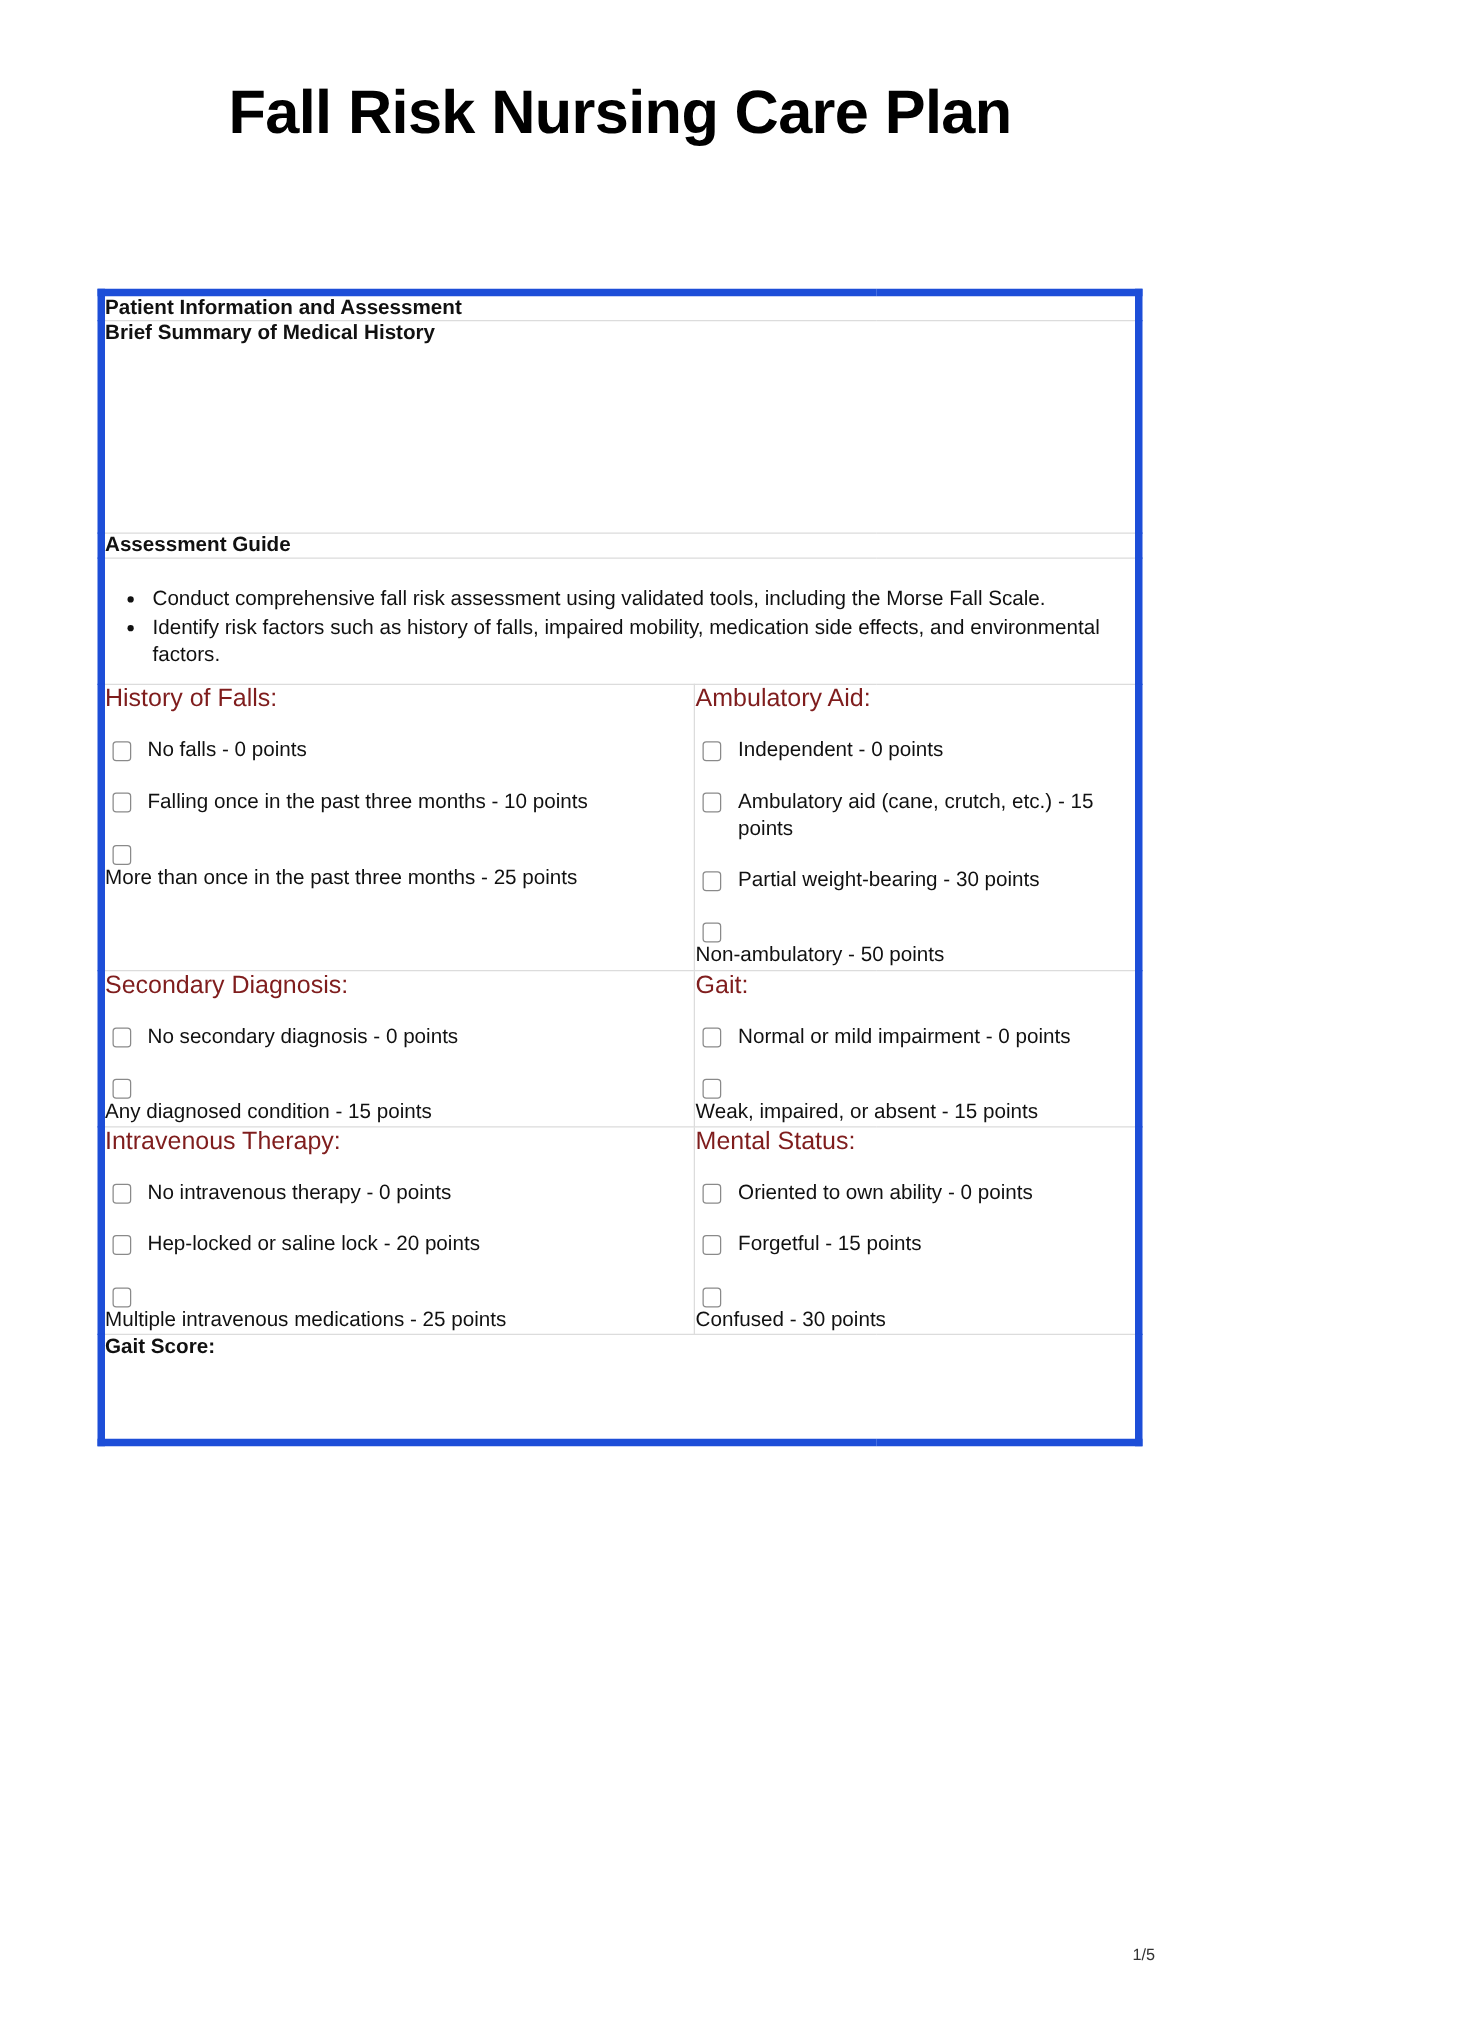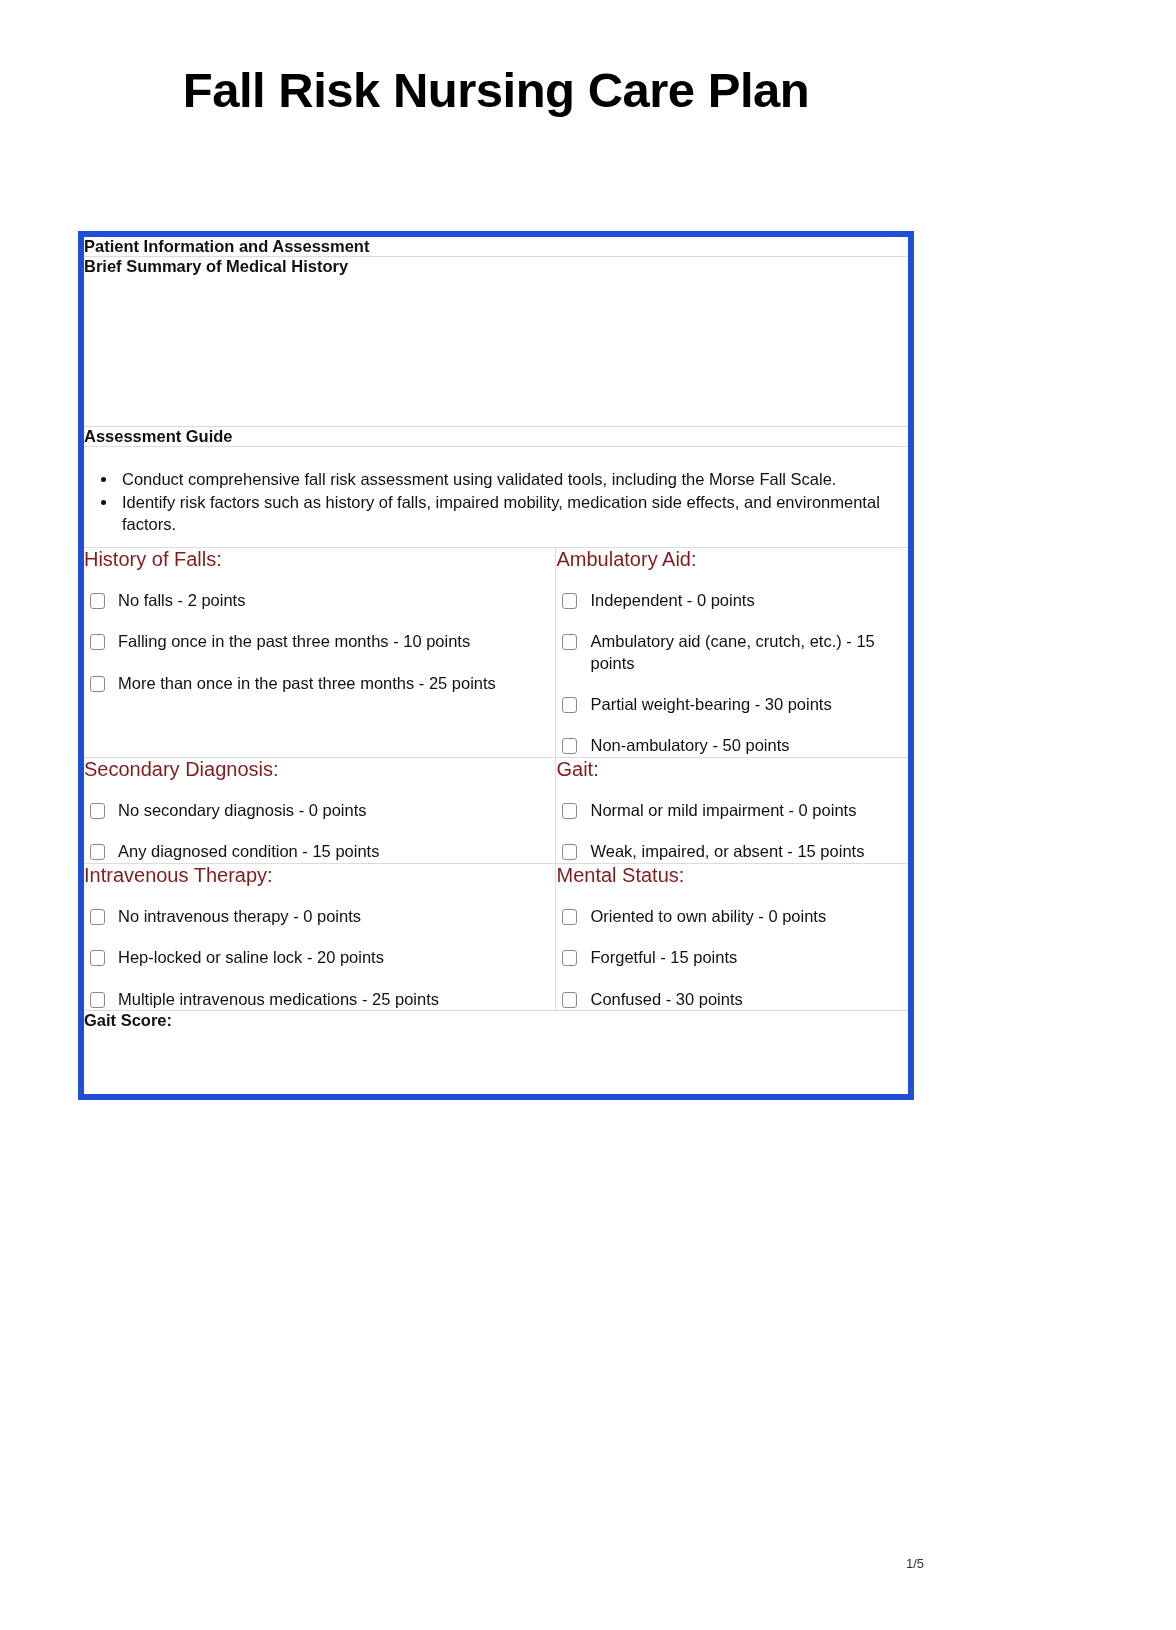--- a/index.html
+++ b/index.html
@@ -88,21 +88,21 @@
     font-weight: normal;
     color: #7f1d1d;
     margin-bottom: 19px;
   }
 
   .opt-row {
     display: flex;
     align-items: flex-start;
     margin-bottom: 20px;
   }
-  .opt-row:last-child { margin-bottom: 0; }
+  .opt-row:last-child { margin-bottom: 0; flex-direction: column; }
 
   .checkbox {
     width: 15px;
     height: 16px;
     min-width: 15px;
     border: 1px solid #8a8a8a;
     border-radius: 3px;
     background: #ffffff;
     margin-top: 3px;
     margin-right: 13px;
@@ -165,21 +165,21 @@
         </ul>
       </td>
     </tr>
 
 
     <tr>
       <td class="group-cell">
         <div class="group-title">History of Falls:</div>
         <div class="opt-row">
           <span class="checkbox"></span>
-          <span class="opt-label">No falls - 2 points</span>
+          <span class="opt-label">No falls - 0 points</span>
         </div>
         <div class="opt-row">
           <span class="checkbox"></span>
           <span class="opt-label">Falling once in the past three months - 10 points</span>
         </div>
         <div class="opt-row">
           <span class="checkbox"></span>
           <span class="opt-label">More than once in the past three months - 25 points</span>
         </div>
       </td>

